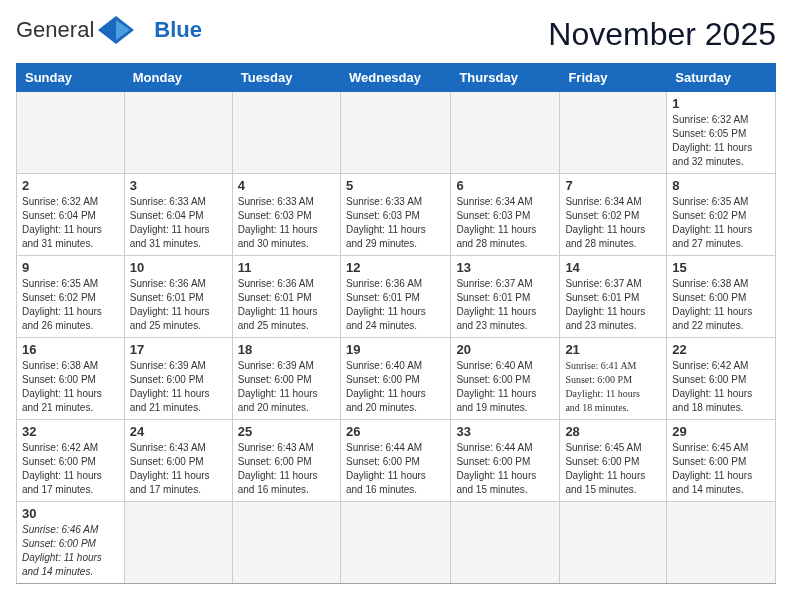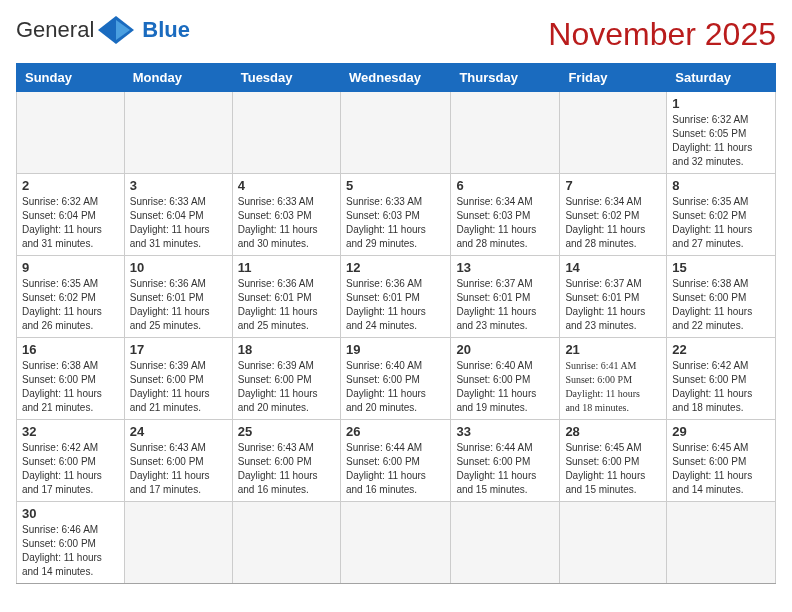--- a/index.html
+++ b/index.html
@@ -35,21 +35,21 @@
       width: 36px;
       height: 28px;
       margin-left: 4px;
     }
     .title-block {
       text-align: right;
     }
     .month-year {
       font-size: 32px;
       font-weight: normal;
-      color: #b91c1c;
+      color: #0f172a;
     }
     .location {
       font-size: 15px;
       color: #555;
     }
     .calendar {
       width: 100%;
       border-collapse: collapse;
       border: 1px solid #ccc;
     }
@@ -97,21 +97,21 @@
 
 <div class="header">
   <div class="logo">
     <div class="logo-text">
       <span class="general">General</span>
       <svg class="logo-icon" viewBox="0 0 36 28">
         <polygon points="18,0 36,14 18,28 0,14" fill="#1a6bbf"></polygon>
         <polygon points="18,4 32,14 18,24" fill="#4a9fe0"></polygon>
         <polygon points="18,4 4,14 18,24" fill="#1a6bbf"></polygon>
       </svg>
-      <span class="blue" style="margin-left:8px;">Blue</span>
+      <span class="blue" style="margin-left:20px;">Blue</span>
     </div>
   </div>
   <div class="title-block">
     <div class="month-year">November 2025</div>
   </div>
 </div>
 
 <table class="calendar">
   <thead>
     <tr>
@@ -340,21 +340,21 @@
           <span class="day-num">29</span>
           <div class="cell-content" style="white-space: pre-line;">Sunrise: 6:45 AM
 Sunset: 6:00 PM
 Daylight: 11 hours
 and 14 minutes.</div>
         </td>
       </tr>
       <tr class="last-row">
         <td>
           <span class="day-num">30</span>
-          <div class="cell-content" style="white-space: pre-line;">Sunrise: 6:46 AM
+          <div class="cell-content" style="white-space: pre-line; font-style: italic;">Sunrise: 6:46 AM
 Sunset: 6:00 PM
 Daylight: 11 hours
 and 14 minutes.</div>
         </td>
         <td class="empty"></td>
         <td class="empty"></td>
         <td class="empty"></td>
         <td class="empty"></td>
         <td class="empty"></td>
         <td class="empty"></td>

